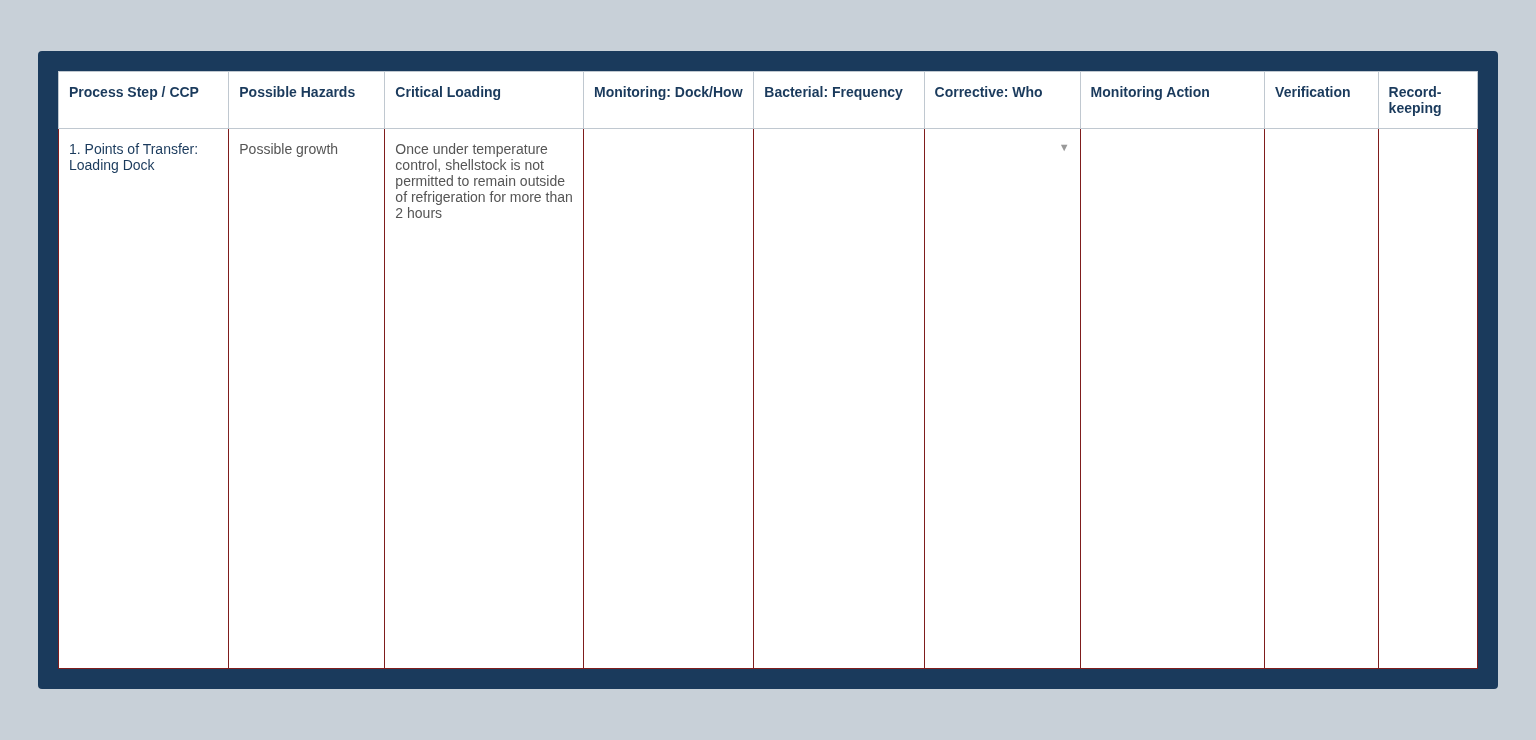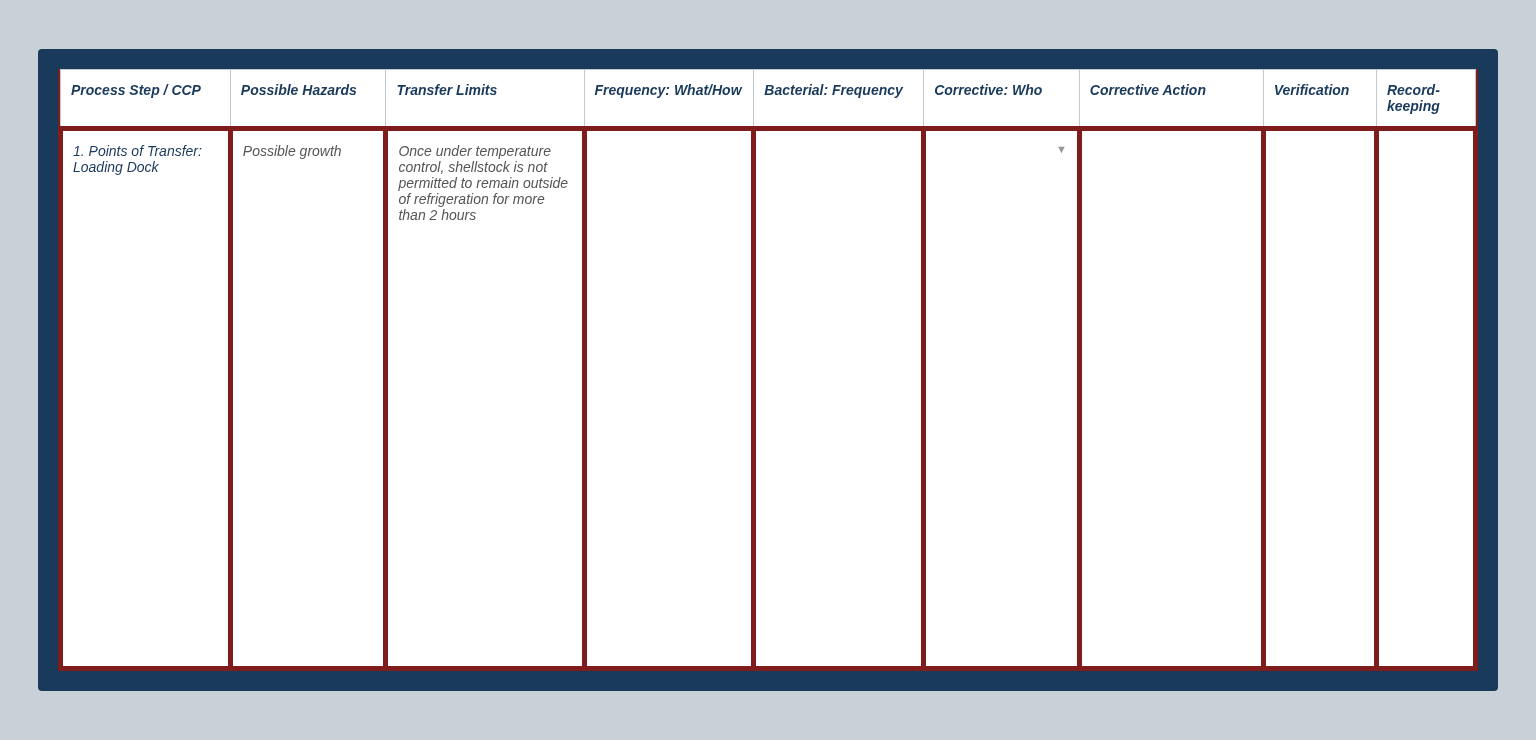--- a/index.html
+++ b/index.html
@@ -23,42 +23,41 @@
       padding: 18px;
       border-radius: 4px;
       width: 1460px;
       max-height: 700px;
     }
 
     .inner-wrapper {
       background-color: #7f1d1d;
       border: 2px solid #1a3a5c;
       width: 100%;
-      font-style: italic;
     }
 
     table {
       width: 100%;
       border-collapse: collapse;
       table-layout: fixed;
     }
 
     thead tr th {
       border: 1px solid #c0c8d0;
       padding: 12px 10px;
       text-align: left;
       color: #1a3a5c;
       font-weight: bold;
       font-size: 14px;
       vertical-align: top;
       background-color: #ffffff;
     }
 
     tbody tr td {
-      border: 5px solid #7f1d1d;
+      border: 1px solid #7f1d1d;
       padding: 12px 10px;
       text-align: left;
       color: #333333;
       font-size: 14px;
       vertical-align: top;
       background-color: #ffffff;
       height: 540px;
     }
 
     .col-process { width: 12%; }
@@ -108,33 +107,33 @@
       </colgroup>
       <thead>
         <tr>
           <th>
             <span>Process Step / CCP</span>
           </th>
           <th>
             <span>Possible Hazards</span>
           </th>
           <th>
-            <span>Transfer Limits</span>
+            <span>Critical Loading</span>
           </th>
           <th>
-            <span>Frequency: What/How</span>
+            <span>Monitoring: Dock/How</span>
           </th>
           <th>
             <span>Bacterial: Frequency</span>
           </th>
           <th>
             <span>Corrective: Who</span>
           </th>
           <th>
-            <span>Corrective Action</span>
+            <span>Monitoring Action</span>
           </th>
           <th>
             <span>Verification</span>
           </th>
           <th>
             <span>Record-keeping</span>
           </th>
         </tr>
       </thead>
       <tbody>

